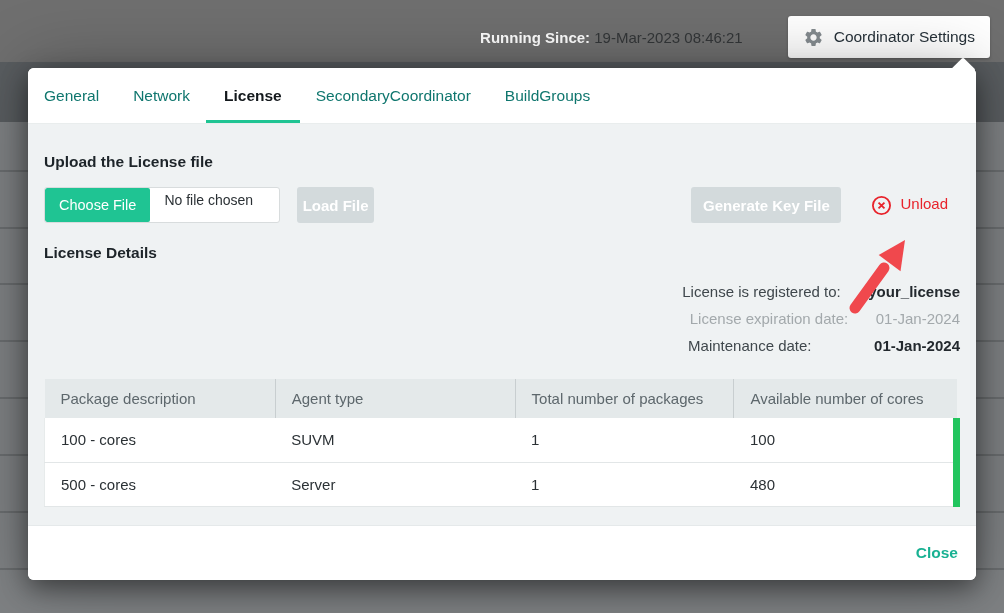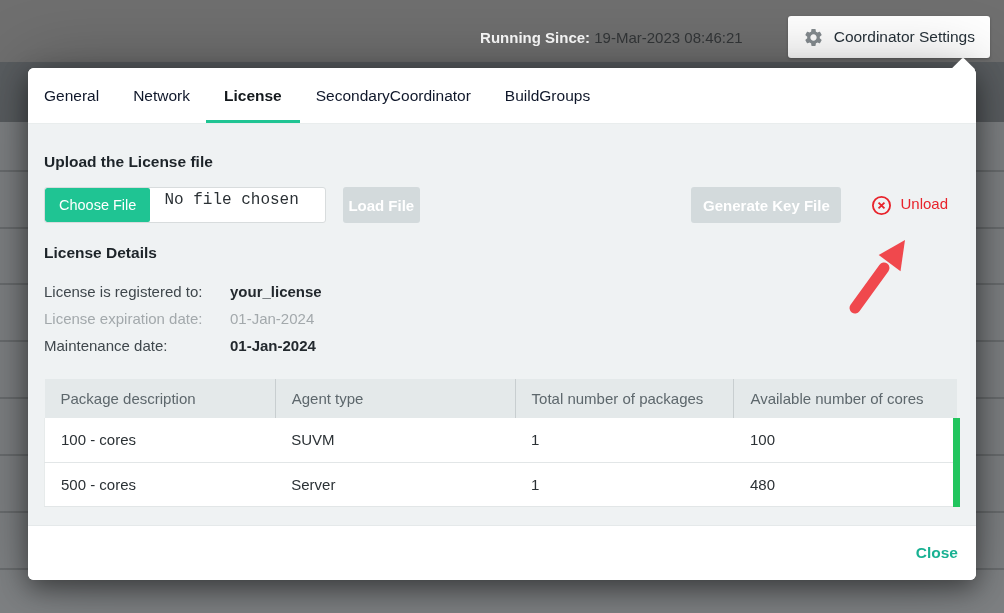--- a/index.html
+++ b/index.html
@@ -47,21 +47,21 @@
   }
 
   
   .tabs {
     flex:none; height:56px; display:flex; align-items:stretch;
     padding:0 16px; border-bottom:1px solid #e9eded;
     background:#fff; border-radius:6px 6px 0 0; position:relative; z-index:2;
   }
   .tab {
     display:flex; align-items:center; margin-right:34px;
-    font-size:15.5px; color:#0f172a; cursor:pointer; position:relative;
+    font-size:15.5px; color:#0f766e; cursor:pointer; position:relative;
     white-space:nowrap;
   }
   .tab.active { font-weight:bold; color:#14191d; }
   .tab.active::after {
     content:""; position:absolute; left:-18px; right:-18px; bottom:0;
     height:3px; background:var(--accent-green, #1fc493);
   }
 
   
   .dialog-body { flex:1; background:#eff2f3; padding:0 16px; position:relative; }
@@ -72,36 +72,36 @@
   .file-row { margin-top:16px; display:flex; align-items:center; height:36px; }
   .file-input {
     display:flex; height:36px; background:#fff;
     border:1px solid #d8dcdd; border-radius:3px; overflow:hidden; cursor:pointer;
   }
   .choose-btn {
     background:var(--accent-green, #1fc493); color:#fff;
     display:flex; align-items:center; padding:0 14px; font-size:14.5px;
     border-radius:2px;
   }
-  .file-text { display:flex; align-items:center; padding:0 26px 10px 14px; font-size:16px; color:#2b3135;font-family:Liberation Mono, monospace; }
+  .file-text { display:flex; align-items:center; padding:0 26px 10px 14px; font-size:14px; color:#2b3135; }
   .btn-disabled {
     background:var(--disabled-gray, #d3dadc); color:#fff; font-weight:bold;
     font-size:15px; height:36px; border:none; border-radius:3px;
     display:flex; align-items:center; justify-content:center; cursor:default;
   }
   .load-btn { margin-left:17px; width:77px; }
   .flex-spacer { flex:1; }
   .generate-btn { width:150px; }
   .unload {
     margin-left:30px; margin-right:12px; display:flex; align-items:flex-start; gap:8px;
     color:var(--danger-red, #e8232b); font-size:15px; cursor:pointer; white-space:nowrap;
   }
   .unload svg { display:block; }
 
-  .detail-row { display:flex; font-size:15px; line-height:16px; margin-top:11px; }
+  .detail-row { display:flex; font-size:15px; line-height:16px; margin-top:11px;justify-content:flex-end; }
   .detail-row.first { margin-top:22px; }
   .detail-label { width:186px; color:#3f474c; }
   .detail-value { font-weight:bold; color:#23292e; }
   .detail-row.muted .detail-label { color:#a3a9ac; }
   .detail-row.muted .detail-value { color:#a3a9ac; font-weight:normal; }
 
   
   table.license-table { width:100%; margin-top:25px; border-collapse:collapse; table-layout:fixed; }
   .license-table th {
     background:#e4e9ea; height:39px; text-align:left; padding:0 16px;

